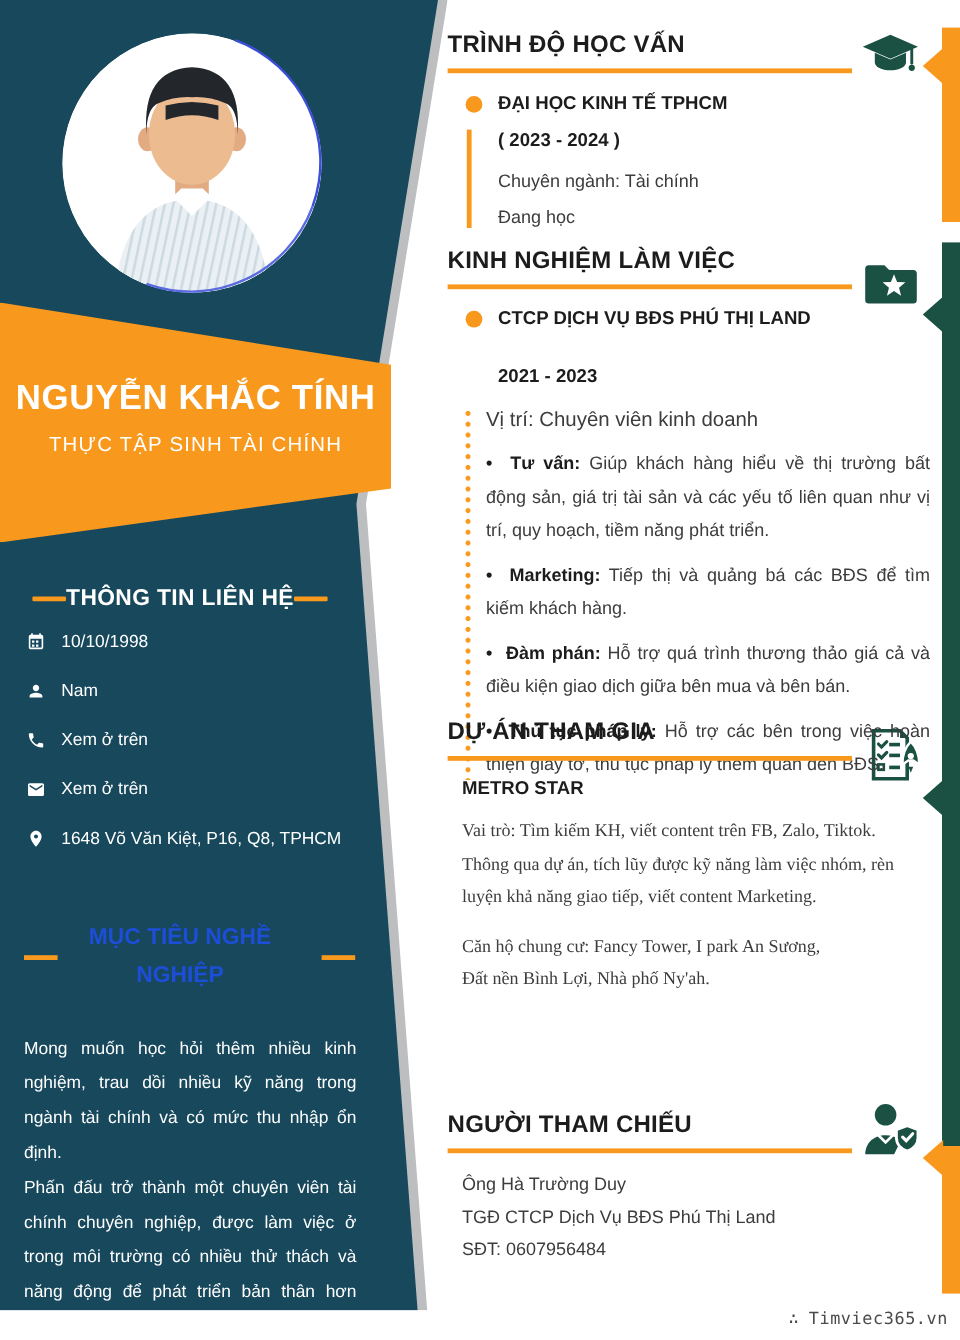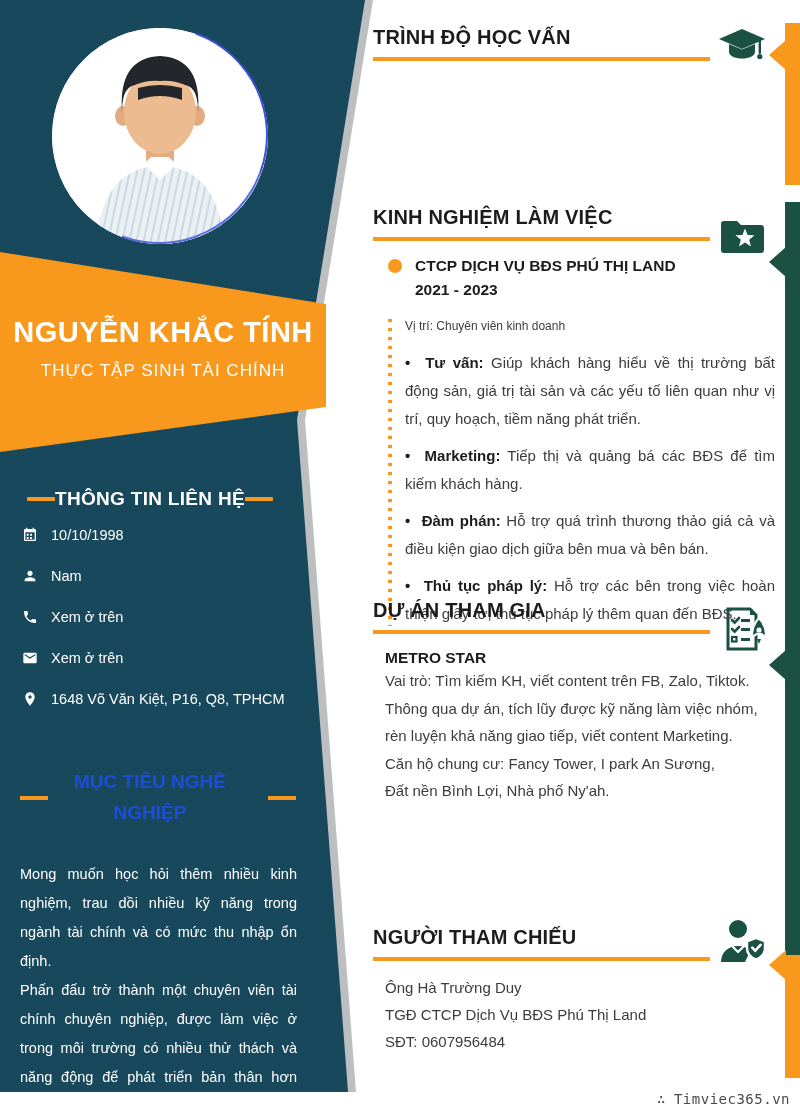--- a/index.html
+++ b/index.html
@@ -55,32 +55,32 @@
   .ar-g{border-right:17px solid var(--green);}
   .dot{position:absolute;left:15px;top:2px;width:14px;height:14px;border-radius:50%;background:var(--orange);}
   .bold-line{font-size:15.5px;font-weight:700;color:var(--ink);}
   .body-t{font-size:15px;color:var(--body);}
   .edu-wrap{position:relative;padding-left:42px;margin-top:17px;}
   .vline{position:absolute;left:16px;top:30px;height:82px;width:4px;background:var(--orange);}
   .edu-wrap .years{margin-top:13px;}
   .edu-wrap .major{margin-top:16px;}
   .edu-wrap .status{margin-top:13px;}
   .exp-head{position:relative;padding-left:42px;margin-top:16px;}
-  .exp-head .years{margin-top:6px;}
+  .exp-head .years{margin-top:30px;}
   .exp-body{position:relative;padding-left:32px;margin-top:13px;}
   .dotline{position:absolute;left:15px;top:4px;bottom:2px;width:4px;
     background-image:radial-gradient(circle,var(--orange) 1.9px,transparent 2.1px);
     background-size:4px 9px;background-repeat:repeat-y;}
   .duty{font-size:15px;color:var(--body);line-height:28px;text-align:justify;margin-top:9px;}
   .duty::before{content:"•\00a0\00a0";color:#1c1c1c;font-weight:700;}
   .duty b{color:var(--ink);}
-  .pos-line{font-size:12px;color:var(--body);line-height:28px;margin-top:2px;}
+  .pos-line{font-size:17px;color:var(--body);line-height:28px;margin-top:2px;}
   .proj-wrap{padding-left:12px;margin-top:15px;}
   .proj-name{font-size:15.5px;font-weight:700;color:var(--ink);}
-  .proj-lines{font-size:15px;color:var(--body);line-height:27.5px;}
+  .proj-lines{margin-top:13px;font-size:15px;color:var(--body);line-height:27.5px;font-family:Liberation Serif, serif;}
   .proj-gap{margin-top:29px;}
   .ref-wrap{padding-left:12px;margin-top:13px;font-size:15px;color:var(--body);line-height:27px;}
   .ref-wrap div{margin-bottom:0;}
   .footer{position:absolute;top:1091px;right:10px;font-family:"DejaVu Sans Mono",monospace;
     font-size:14px;color:#4a4a4a;letter-spacing:.5px;display:flex;gap:8px;align-items:center;}
 </style>
 </head>
 <body>
 
 <div class="page">
@@ -207,20 +207,28 @@
       <path d="M3 44c0-10 7.6-16 17-16 5 0 9.5 1.6 12.6 4.6L27 44z"></path>
       <path d="M14 28l6 6 6-6" fill="none" stroke="#ffffff" stroke-width="2.2"></path>
       <path d="M38 20l9 3.4v6.6c0 5.5-3.8 9.6-9 11.3-5.2-1.7-9-5.8-9-11.3v-6.6z" stroke="#ffffff" stroke-width="2.4"></path>
       <path d="M34.2 29.6l3 3 5.4-5.8" fill="none" stroke="#ffffff" stroke-width="2.6" stroke-linecap="round"></path>
     </svg>
   </div>
 
   <div class="rsec" style="top:24px;">
     <h2>TRÌNH ĐỘ HỌC VẤN</h2>
     <div class="underline"></div>
+    <div class="edu-wrap">
+      <span class="dot"></span>
+      <div class="vline"></div>
+      <div class="bold-line">ĐẠI HỌC KINH TẾ TPHCM</div>
+      <div class="bold-line years">( 2023 - 2024 )</div>
+      <div class="body-t major">Chuyên ngành: Tài chính</div>
+      <div class="body-t status">Đang học</div>
+    </div>
   </div>
 
   <div class="rsec" style="top:204px;">
     <h2>KINH NGHIỆM LÀM VIỆC</h2>
     <div class="underline"></div>
     <div class="exp-head">
       <span class="dot"></span>
       <div class="bold-line">CTCP DỊCH VỤ BĐS PHÚ THỊ LAND</div>
       <div class="bold-line years">2021 - 2023</div>
     </div>

